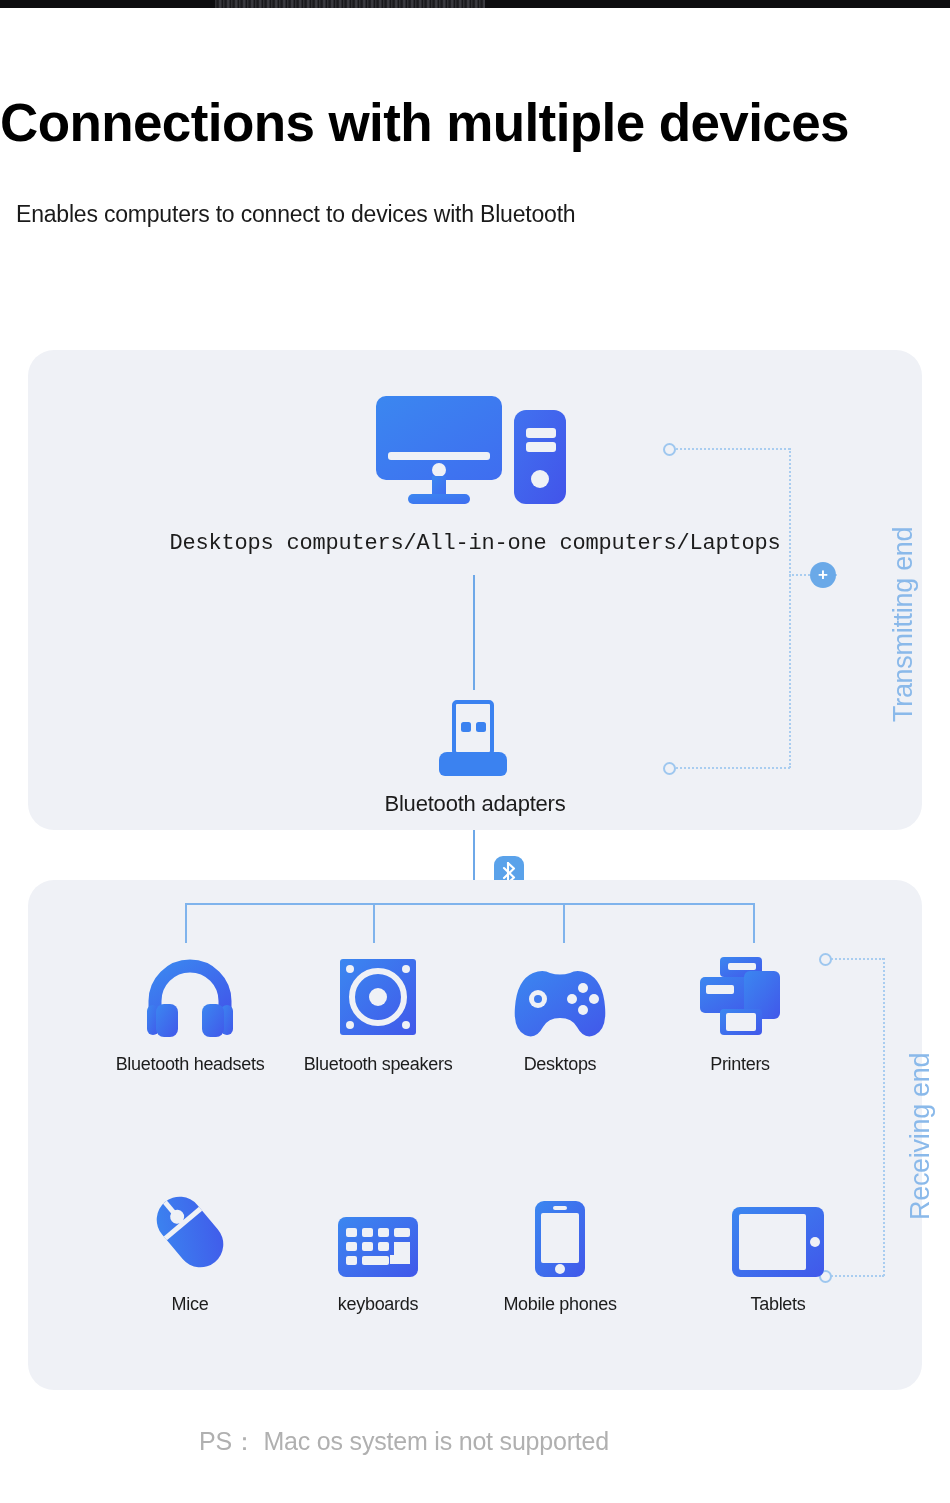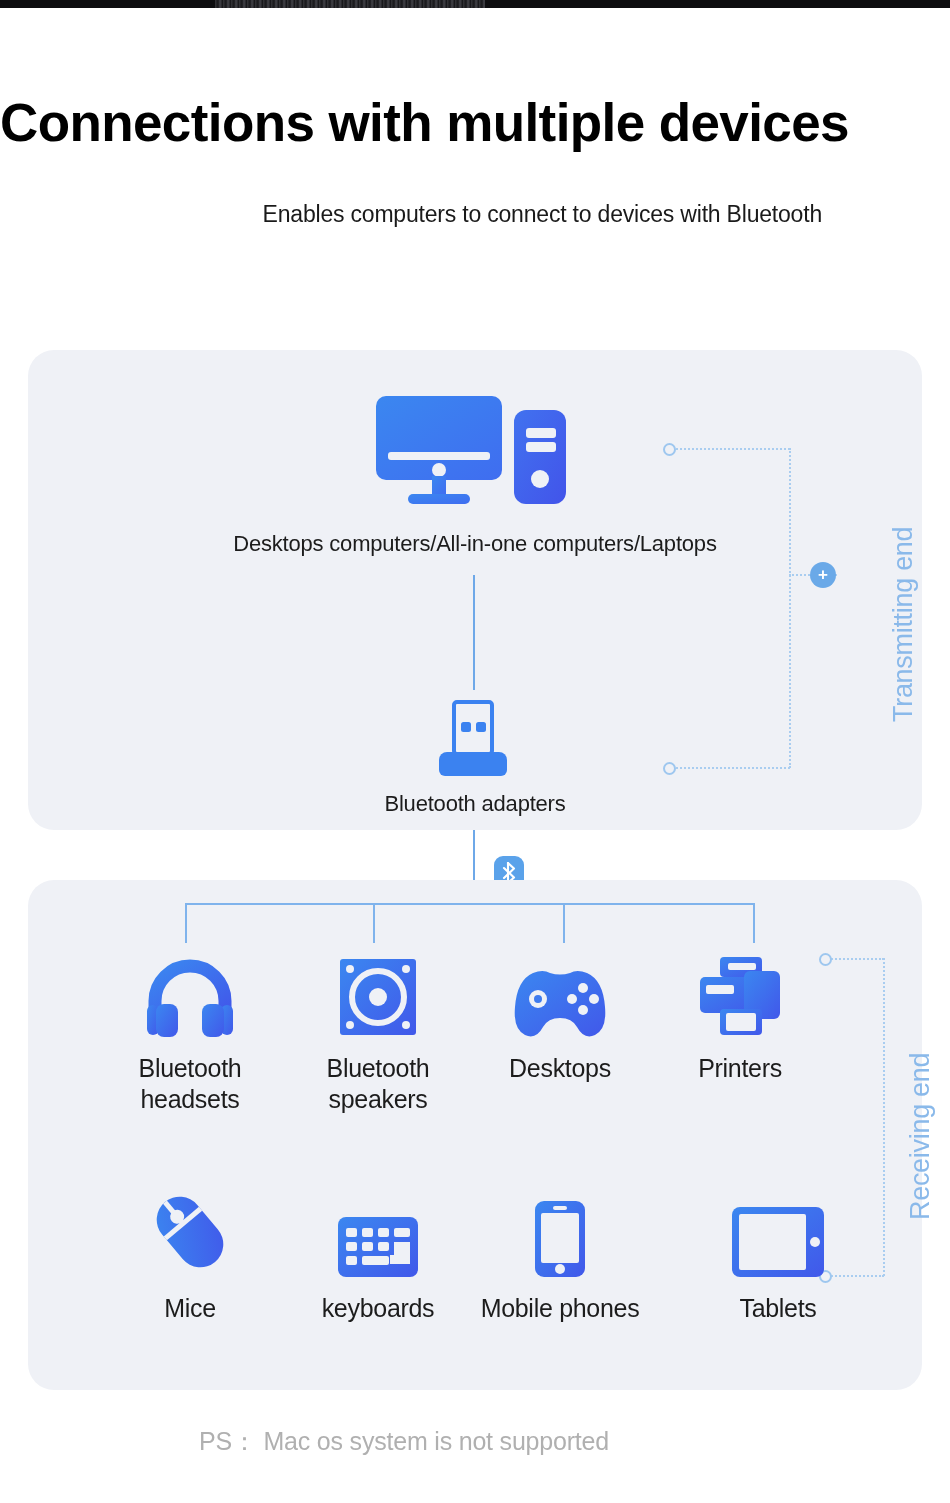--- a/index.html
+++ b/index.html
@@ -29,21 +29,21 @@
     background: repeating-linear-gradient(90deg,
       #3a3a3e 0px, #17171a 3px, #4a4a50 5px, #101013 8px);
     opacity: .9;
   }
 
   
   .header {
     position: absolute;
     left: 0; top: 95px;
     width: 822px;
-    text-align: right;
+    text-align: left;
   }
   .page-title {
     font-size: 53px;
     font-weight: 700;
     color: #000000;
     letter-spacing: -0.6px;
     line-height: 1.05;
     margin: 0;
     white-space: nowrap;
   }
@@ -76,21 +76,21 @@
     position: absolute;
     text-align: center;
     font-size: 22px;
     color: #1c1c1c;
     line-height: 1.25;
     letter-spacing: -0.2px;
   }
 
   
   #computer-icon { left: 374px; top: 390px; }
-  #computer-label { left: 150px; top: 530px; width: 650px; }
+  #computer-label { left: 150px; top: 530px; width: 650px; font-family: Liberation Mono, monospace; }
 
   
   #adapter-icon { left: 437px; top: 700px; }
   #adapter-label { left: 300px; top: 790px; width: 350px; }
 
   
   .vline {
     position: absolute;
     width: 2px;
     background: #6ea8e8;
@@ -175,21 +175,21 @@
     text-align: center;
   }
   .device .dev-icon {
     height: 92px;
     display: flex;
     align-items: flex-end;
     justify-content: center;
   }
   .device .dev-label {
     margin-top: 16px;
-    font-size: 25px;
+    font-size: 18px;
     color: #1c1c1c;
     line-height: 1.25;
     letter-spacing: -0.3px;
   }
 
   
   #footer-note {
     position: absolute;
     left: 0; top: 1425px;
     width: 808px;

